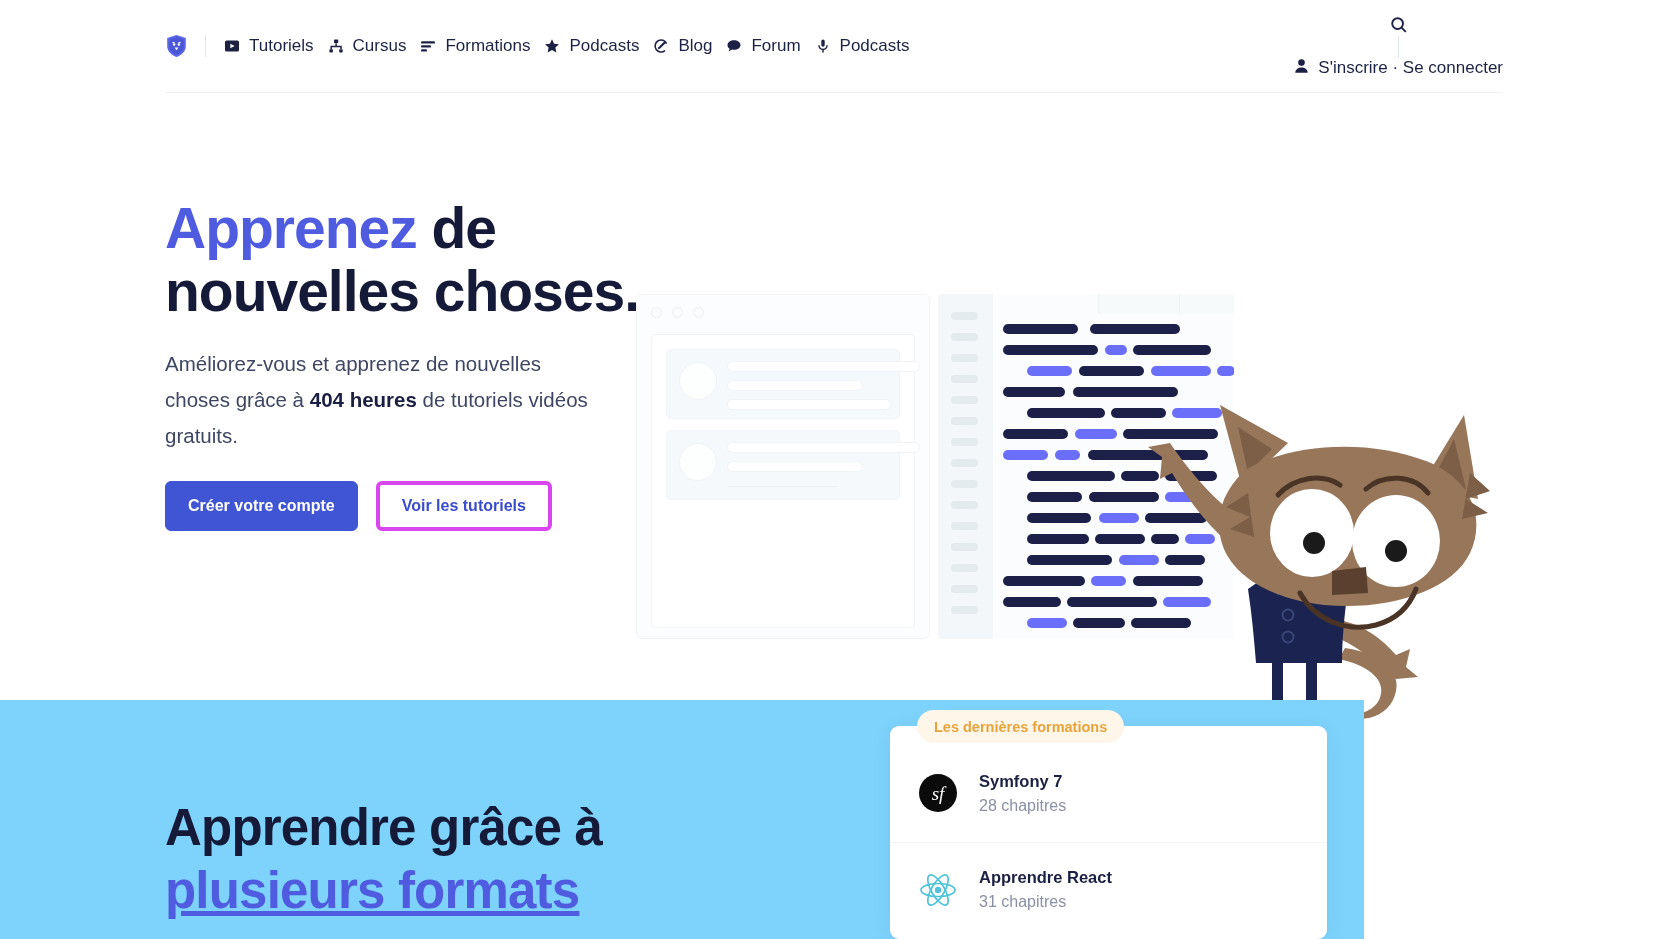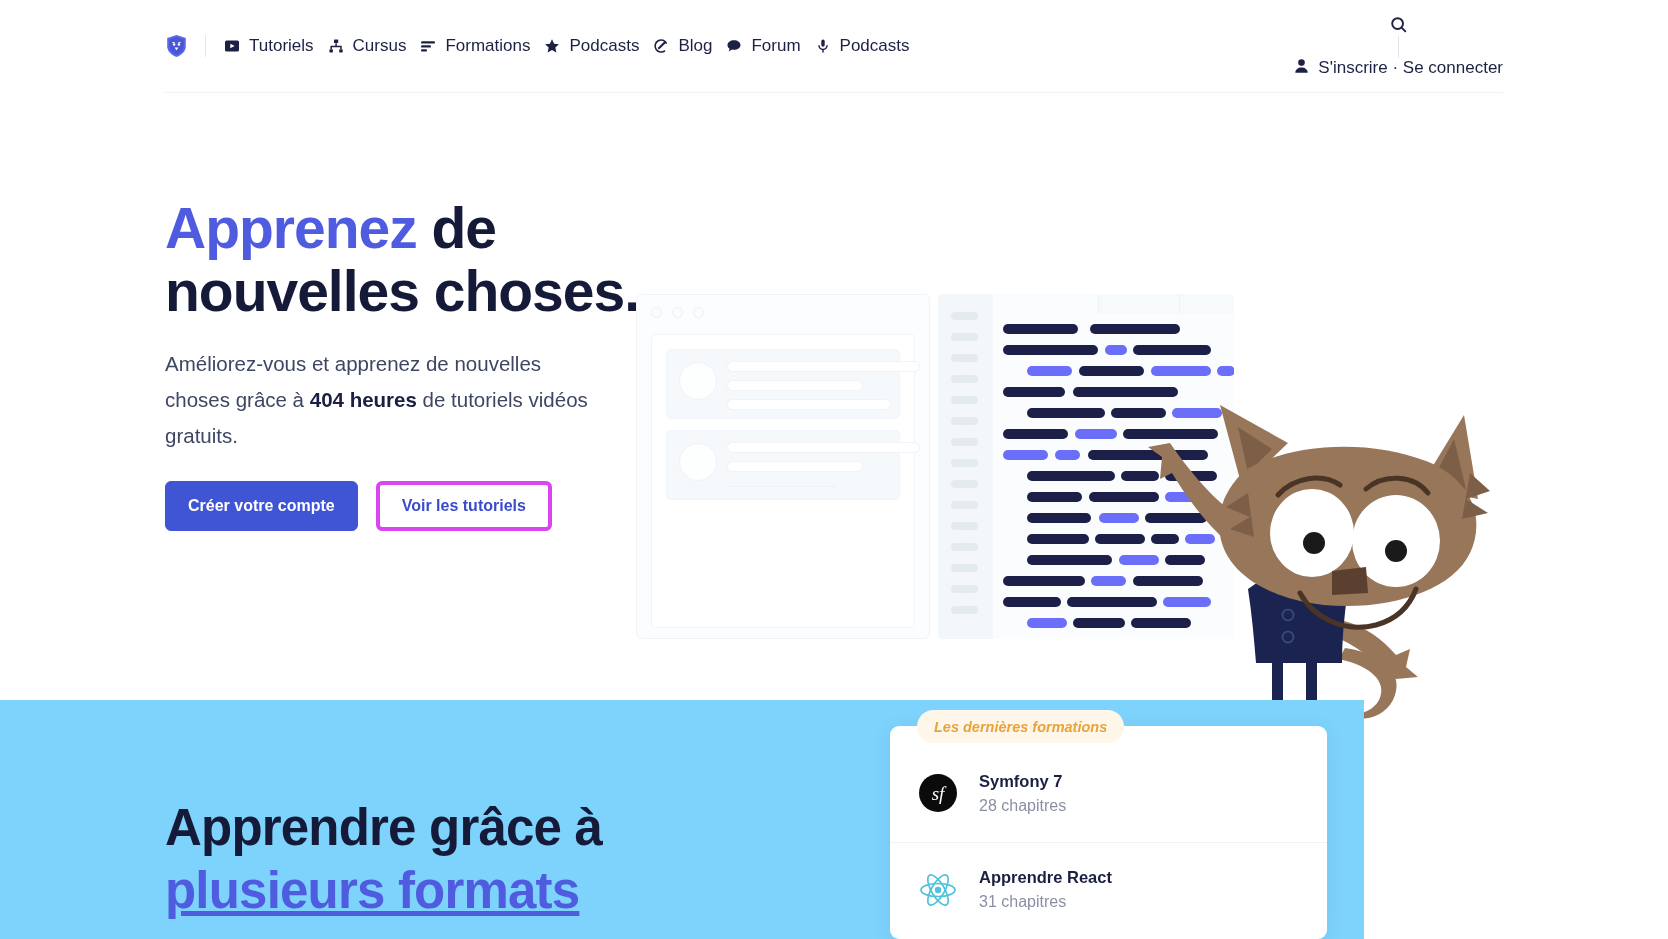--- a/index.html
+++ b/index.html
@@ -127,21 +127,21 @@
   }
   .sec2-title .accent { color: #4f5ce0; text-decoration: underline; }
 
   .formations-card {
     position: absolute; left: 890px; top: 726px; width: 437px; height: 213px;
     background: #fff; border-radius: 9px; box-shadow: 0 3px 22px rgba(23,35,70,0.07);
   }
   .badge {
     position: absolute; left: 27px; top: -16px; height: 33px; padding: 12px 17px;
     display: flex; align-items: center; border-radius: 17px;
-    background: #fdf6e9; color: #e9a33b; font-size: 14.5px; font-weight: bold; white-space: nowrap; font-style: italic;
+    background: #fdf6e9; color: #e9a33b; font-size: 14.5px; font-weight: bold; white-space: nowrap;
   }
   .frow { position: absolute; left: 0; right: 0; height: 94px; display: flex; align-items: center; padding: 0 29px; }
   .frow.f1 { top: 20px; }
   .frow.f2 { top: 116px; border-top: 1px solid #f0f2f6; }
   .frow .logo-box { width: 38px; height: 38px; flex: 0 0 auto; margin-right: 22px; }
   .frow .meta .name { font-size: 16.5px; font-weight: bold; color: #1b2043; }
   .frow .meta .chap { font-size: 16px; color: #8a90a3; margin-top: 6px; }
 </style>
 </head>
 <body>

